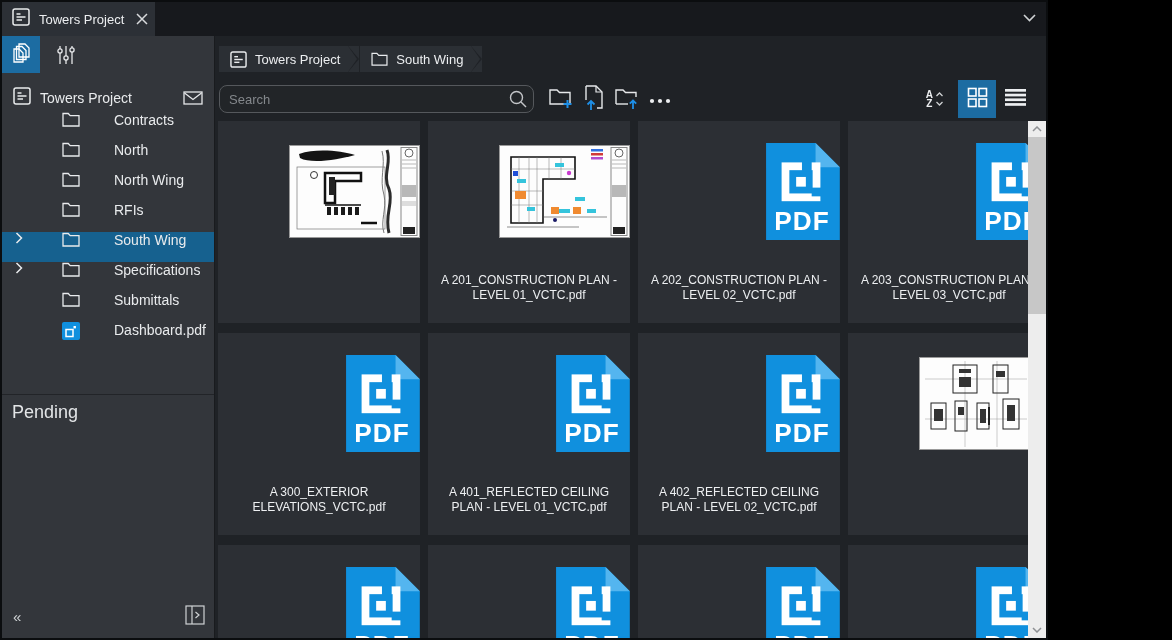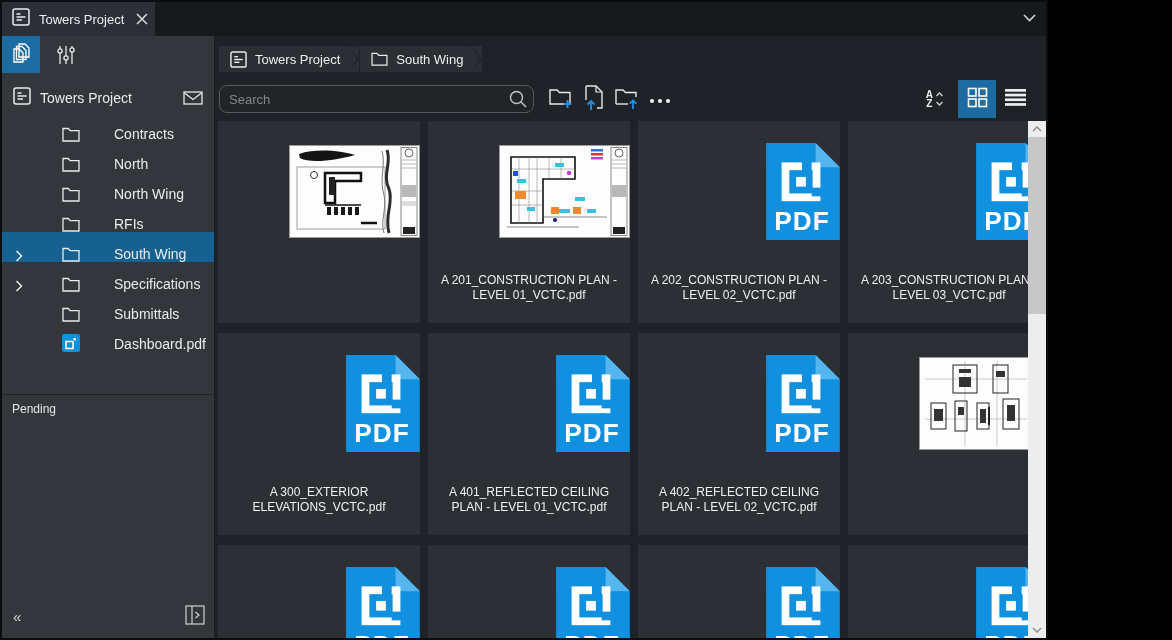--- a/index.html
+++ b/index.html
@@ -32,27 +32,27 @@
   }
   .side-nav { height:44px; display:flex; align-items:flex-start; }
   .nav-btn { width:38px; height:37px; display:flex; align-items:center; justify-content:center; background:transparent; border:none; cursor:pointer; }
   .nav-btn.active { background:#1c6ca2; }
   .nav-btn + .nav-btn { margin-left:7px; margin-top:3px; height:34px; }
 
   .tree { padding-top:4px; padding-bottom:42px; }
   .tree-root { height:28px; display:flex; align-items:center; gap:9px; padding:0 11px; cursor:default; }
   .tree-root .tlabel { font-size:14px; }
   .root-mail { margin-left:auto; display:flex; cursor:pointer; }
-  .tree-item { height:30px; display:flex; align-items:flex-end; padding-left:13px; cursor:pointer;gap:24px; }
+  .tree-item { height:30px; display:flex; align-items:flex-start; padding-left:13px; cursor:pointer;gap:24px; }
   .tree-item.selected { background:#16618f; }
   .chev { width:21px; display:flex; align-items:center; }
   .ticon { width:19px; margin-right:9px; display:flex; align-items:center; margin-left:2px; }
   .tlabel { font-size:14px; color:#e9ebed; white-space:nowrap; }
 
-  .pending { flex:1; border-top:1px solid #222428; padding:7px 10px; font-size:12px; color:#e3e5e7; }
+  .pending { flex:1; border-top:1px solid #222428; padding:7px 10px; font-size:18px; color:#e3e5e7; }
   .side-bottom { height:36px; display:flex; align-items:center; justify-content:space-between; padding:0 9px 8px 11px; }
   .collapse-btn { background:none; border:none; color:#cfd2d4; font-size:15px; cursor:pointer; line-height:1; padding:0; }
   .panel-btn { background:none; border:none; cursor:pointer; display:flex; padding:0; }
 
   
   .main { flex:1; display:flex; flex-direction:column; background:#1f2226; min-width:0; }
 
   .breadcrumb { margin:10px 0 0 4px; height:26px; display:flex; }
   .crumb {
     position:relative; background:#2b2f34; height:26px; display:flex;

